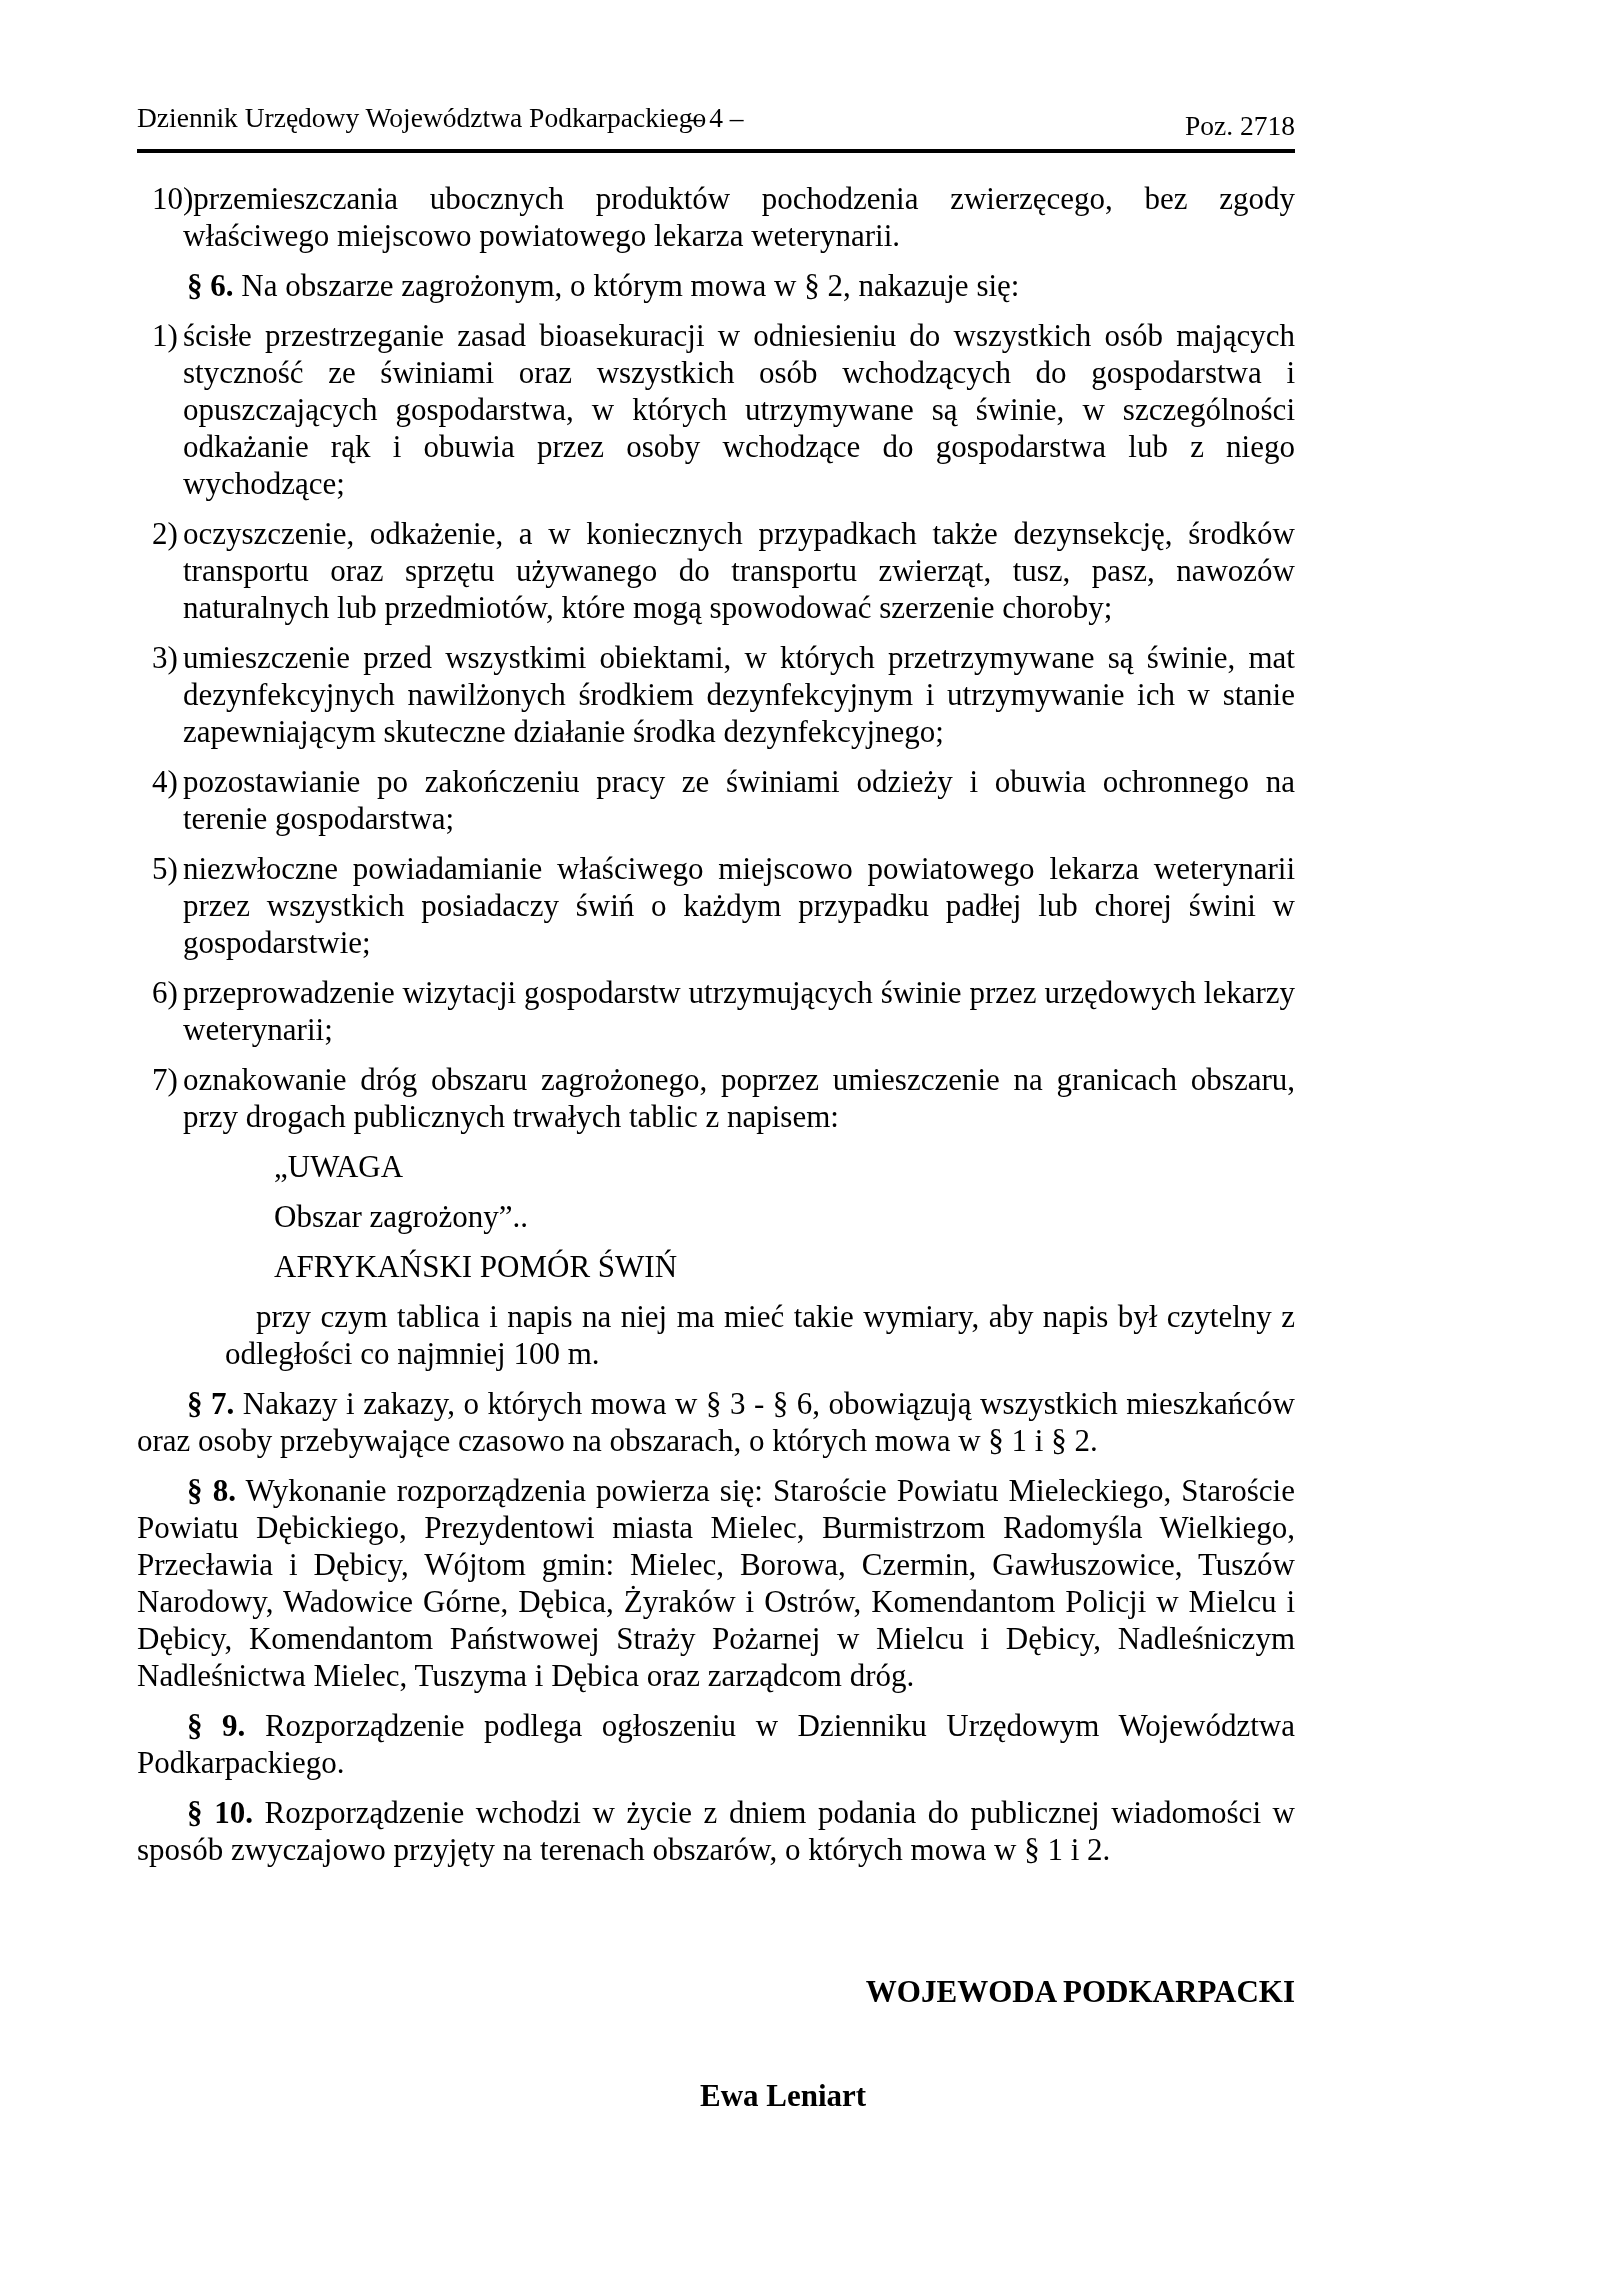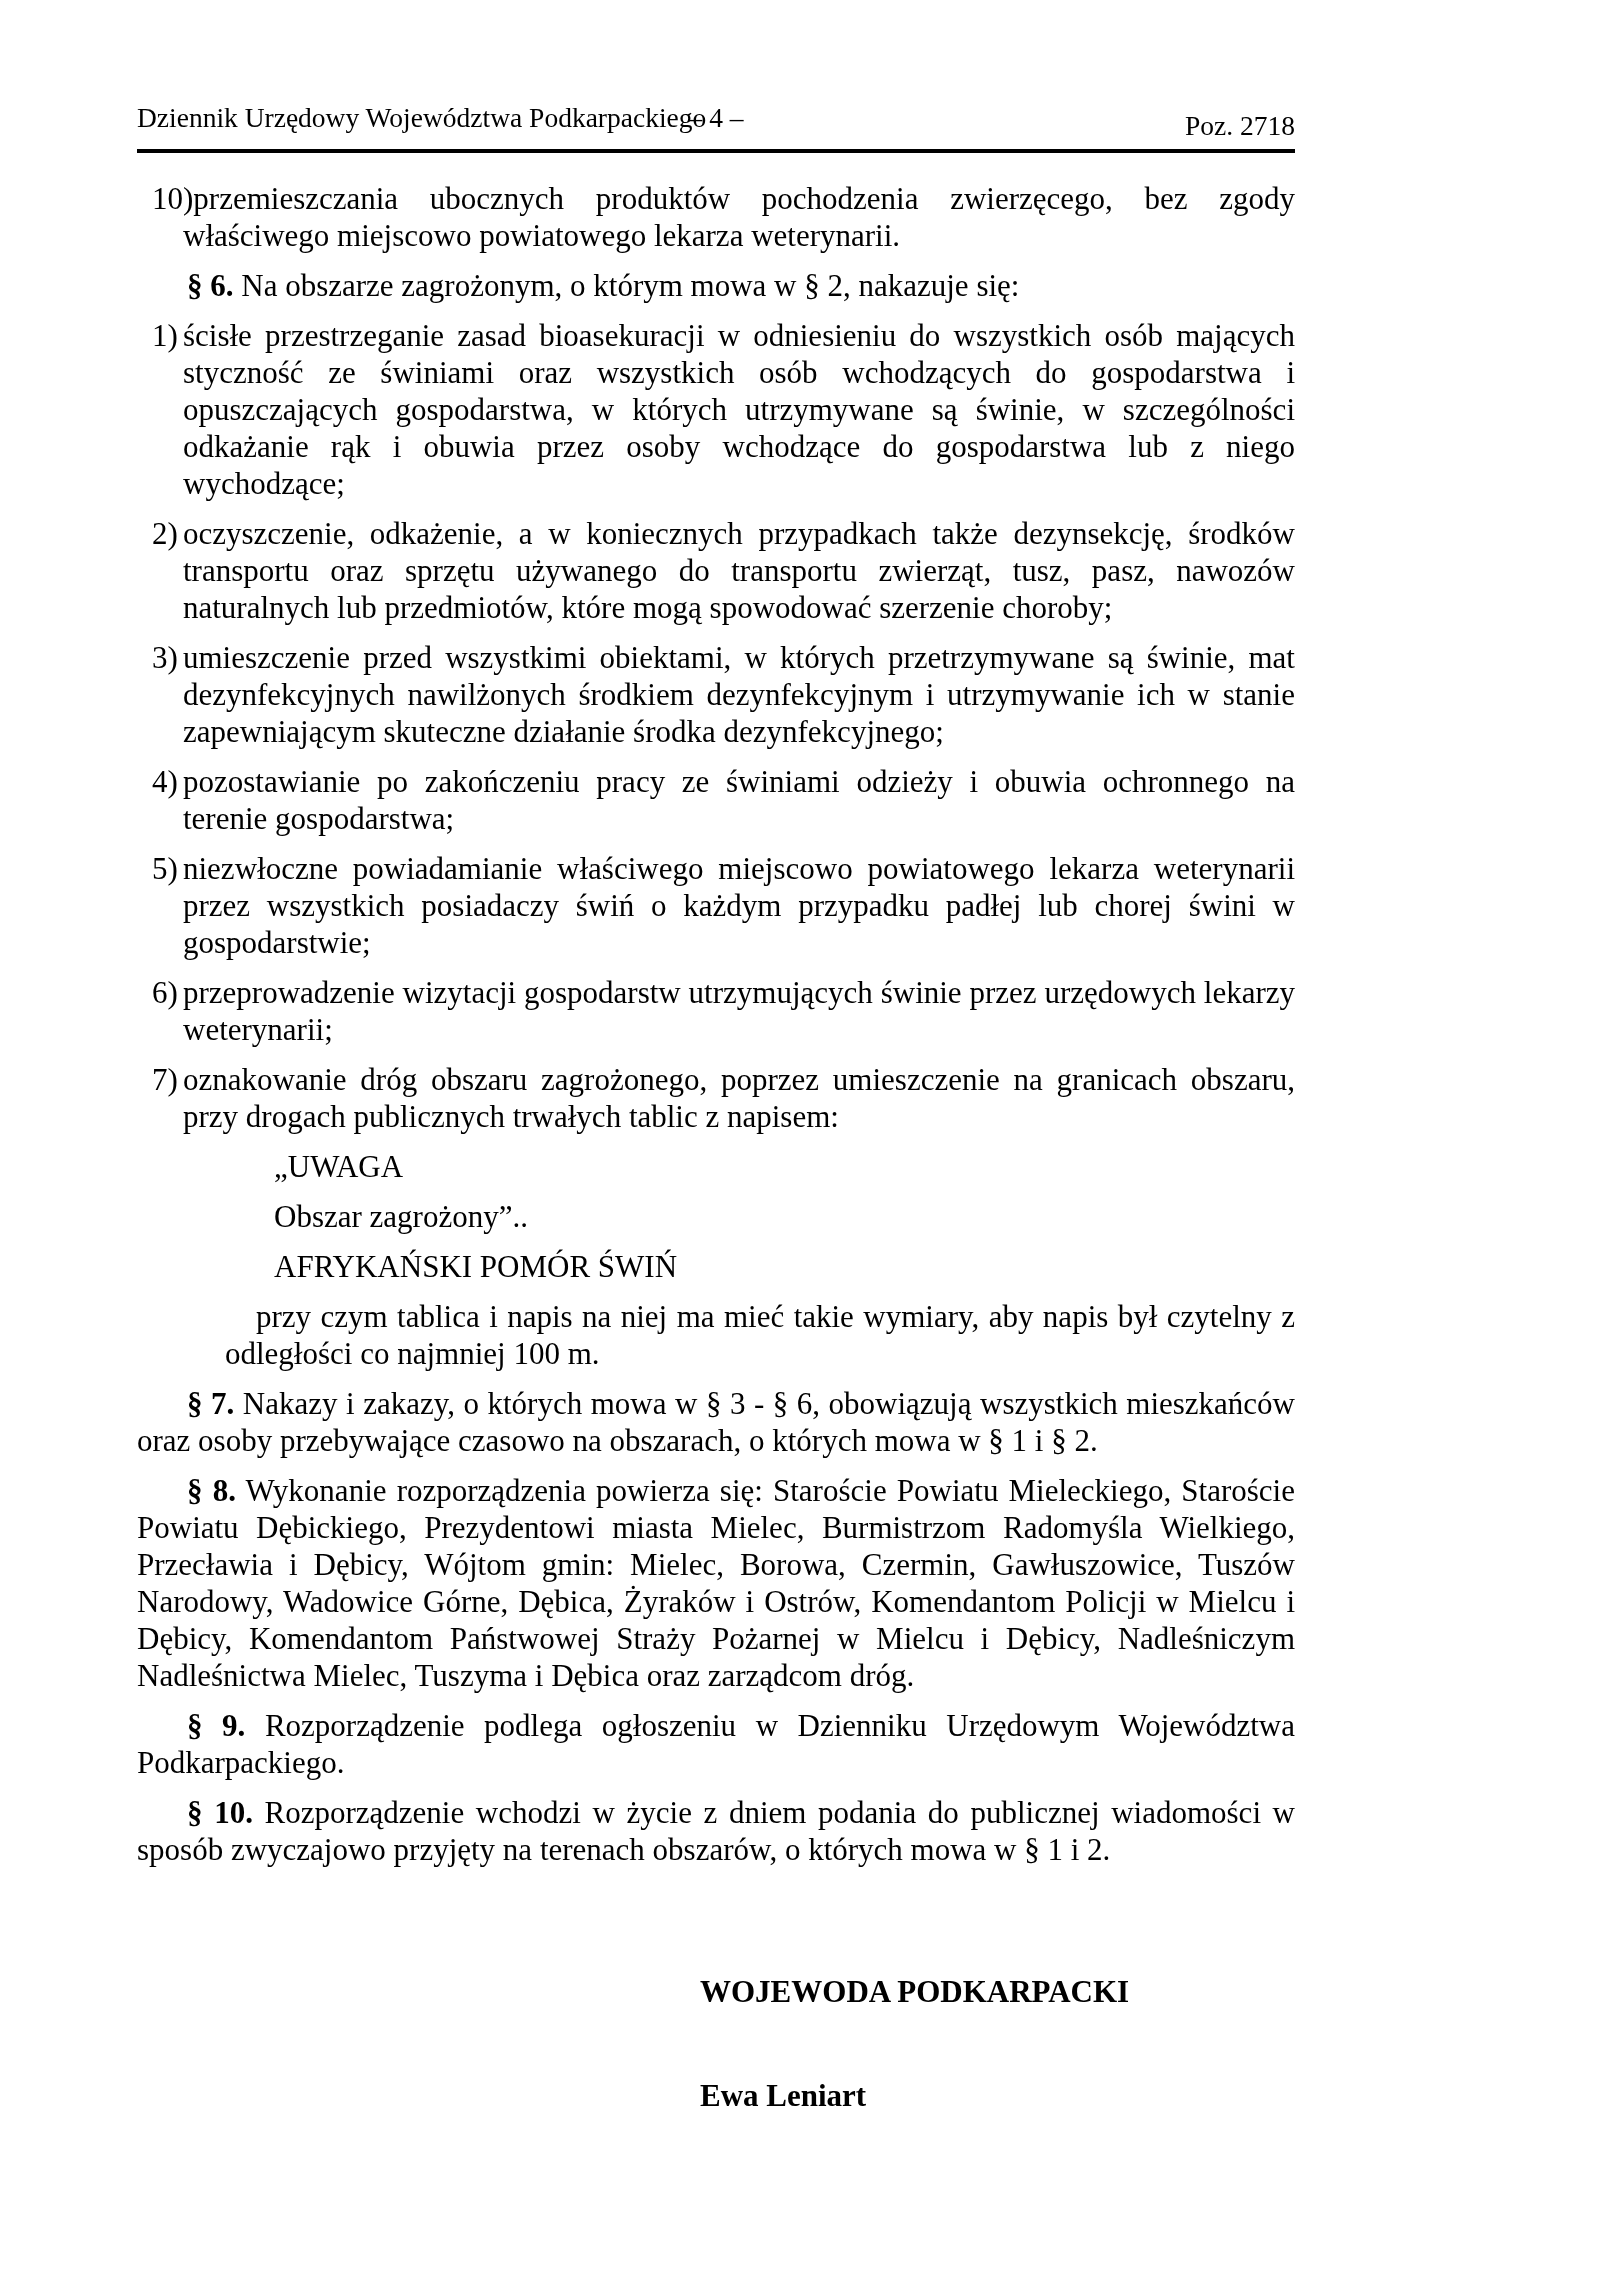--- a/index.html
+++ b/index.html
@@ -39,21 +39,21 @@
   
   p { margin-bottom: 13px; text-align: justify; }
   .item { padding-left: 46px; text-indent: -31px; }
   .item .num { display: inline-block; min-width: 31px; text-indent: 0; }
   .para { text-indent: 50px; }
   .sec-marker { font-weight: bold; }
   .center-line { text-align: left; margin-left: 137px; }
   .note { margin-left: 88px; text-indent: 31px; margin-top: 8px; }
   
   .sig { margin-left: 563px; text-align: center; }
-  .sig-title { font-weight: bold; margin-top: 105px; margin-bottom: 0; text-align: left; }
+  .sig-title { font-weight: bold; margin-top: 105px; margin-bottom: 0; text-align: right; }
   .sig-name  { font-weight: bold; margin-top: 67px; margin-bottom: 0; text-align: left; }
 </style>
 </head>
 <body>
 
 <div class="page">
 
   <div class="header">
     <span>Dziennik Urzędowy Województwa Podkarpackiego</span>
     <span class="header-center">– 4 –</span>

